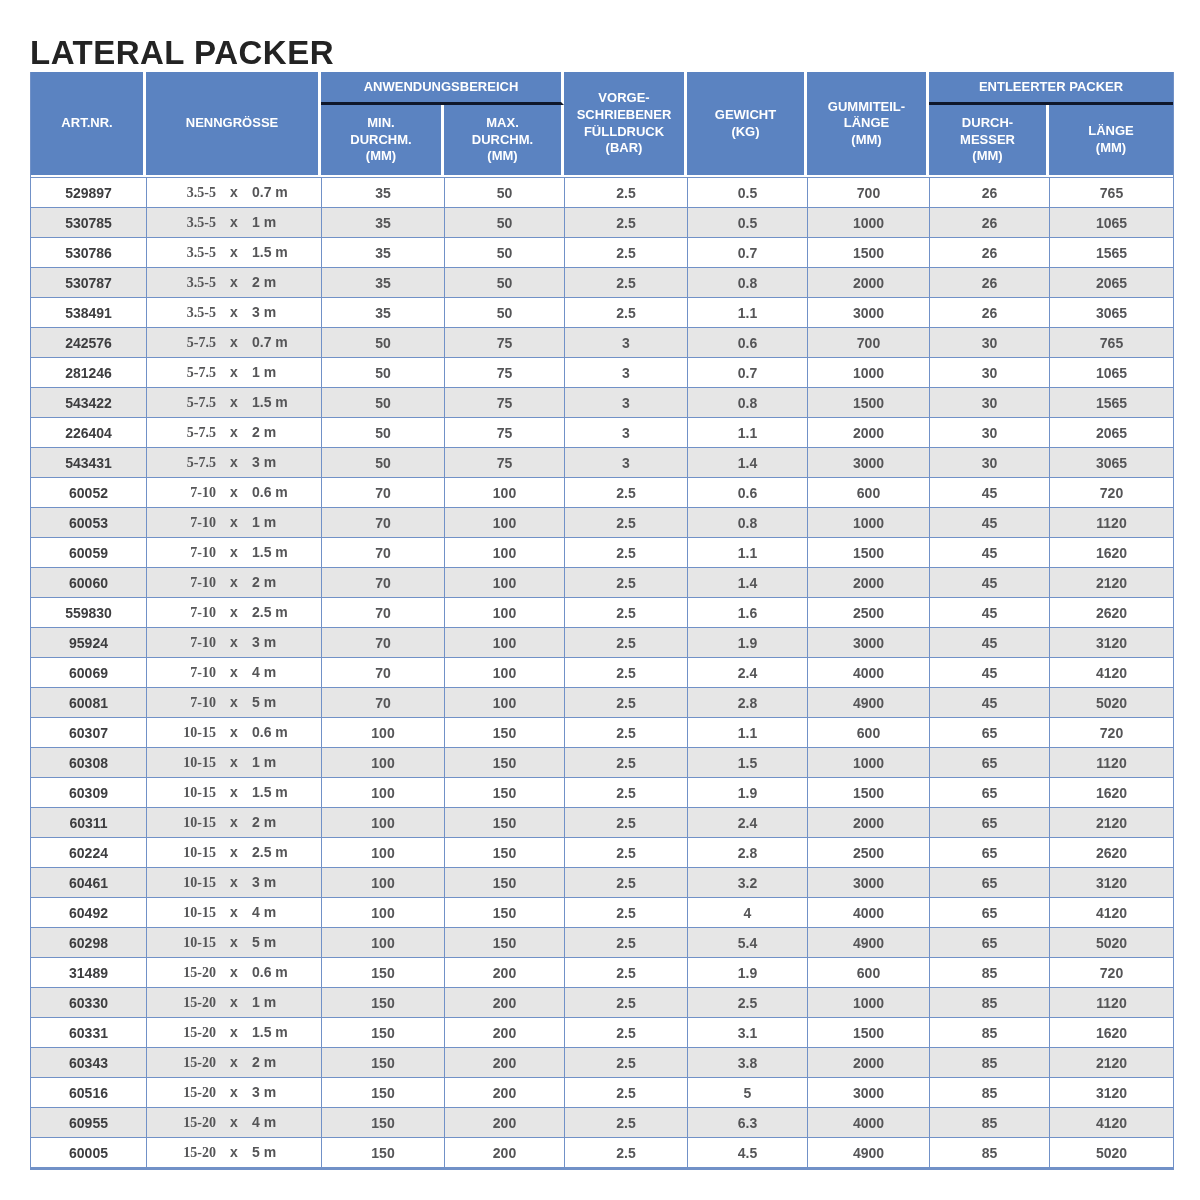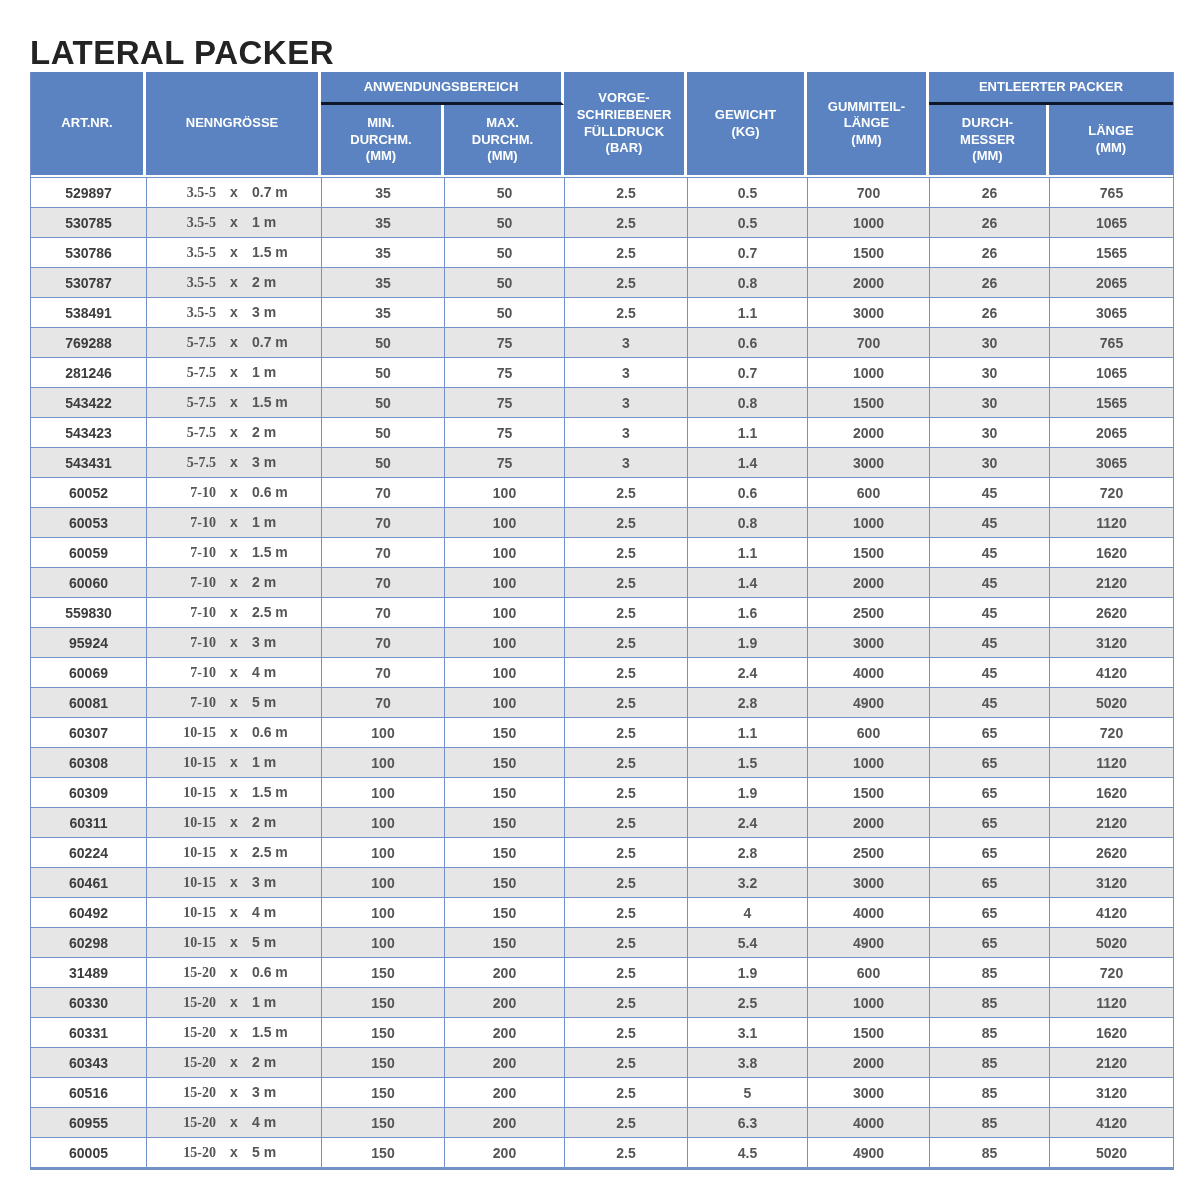--- a/index.html
+++ b/index.html
@@ -198,21 +198,21 @@
     </td>
     <td>35</td>
     <td>50</td>
     <td>2.5</td>
     <td>1.1</td>
     <td>3000</td>
     <td>26</td>
     <td>3065</td>
   </tr>
         <tr>
-    <td class="art">769288</td>
+    <td class="art">242576</td>
     <td>
       <span class="nenn">
         <span class="rng">5-7.5</span>
         <span class="tms">x</span>
         <span class="lng">0.7 m</span>
       </span>
     </td>
     <td>50</td>
     <td>75</td>
     <td>3</td>
@@ -249,21 +249,21 @@
     </td>
     <td>50</td>
     <td>75</td>
     <td>3</td>
     <td>0.8</td>
     <td>1500</td>
     <td>30</td>
     <td>1565</td>
   </tr>
         <tr>
-    <td class="art">543423</td>
+    <td class="art">226404</td>
     <td>
       <span class="nenn">
         <span class="rng">5-7.5</span>
         <span class="tms">x</span>
         <span class="lng">2 m</span>
       </span>
     </td>
     <td>50</td>
     <td>75</td>
     <td>3</td>

